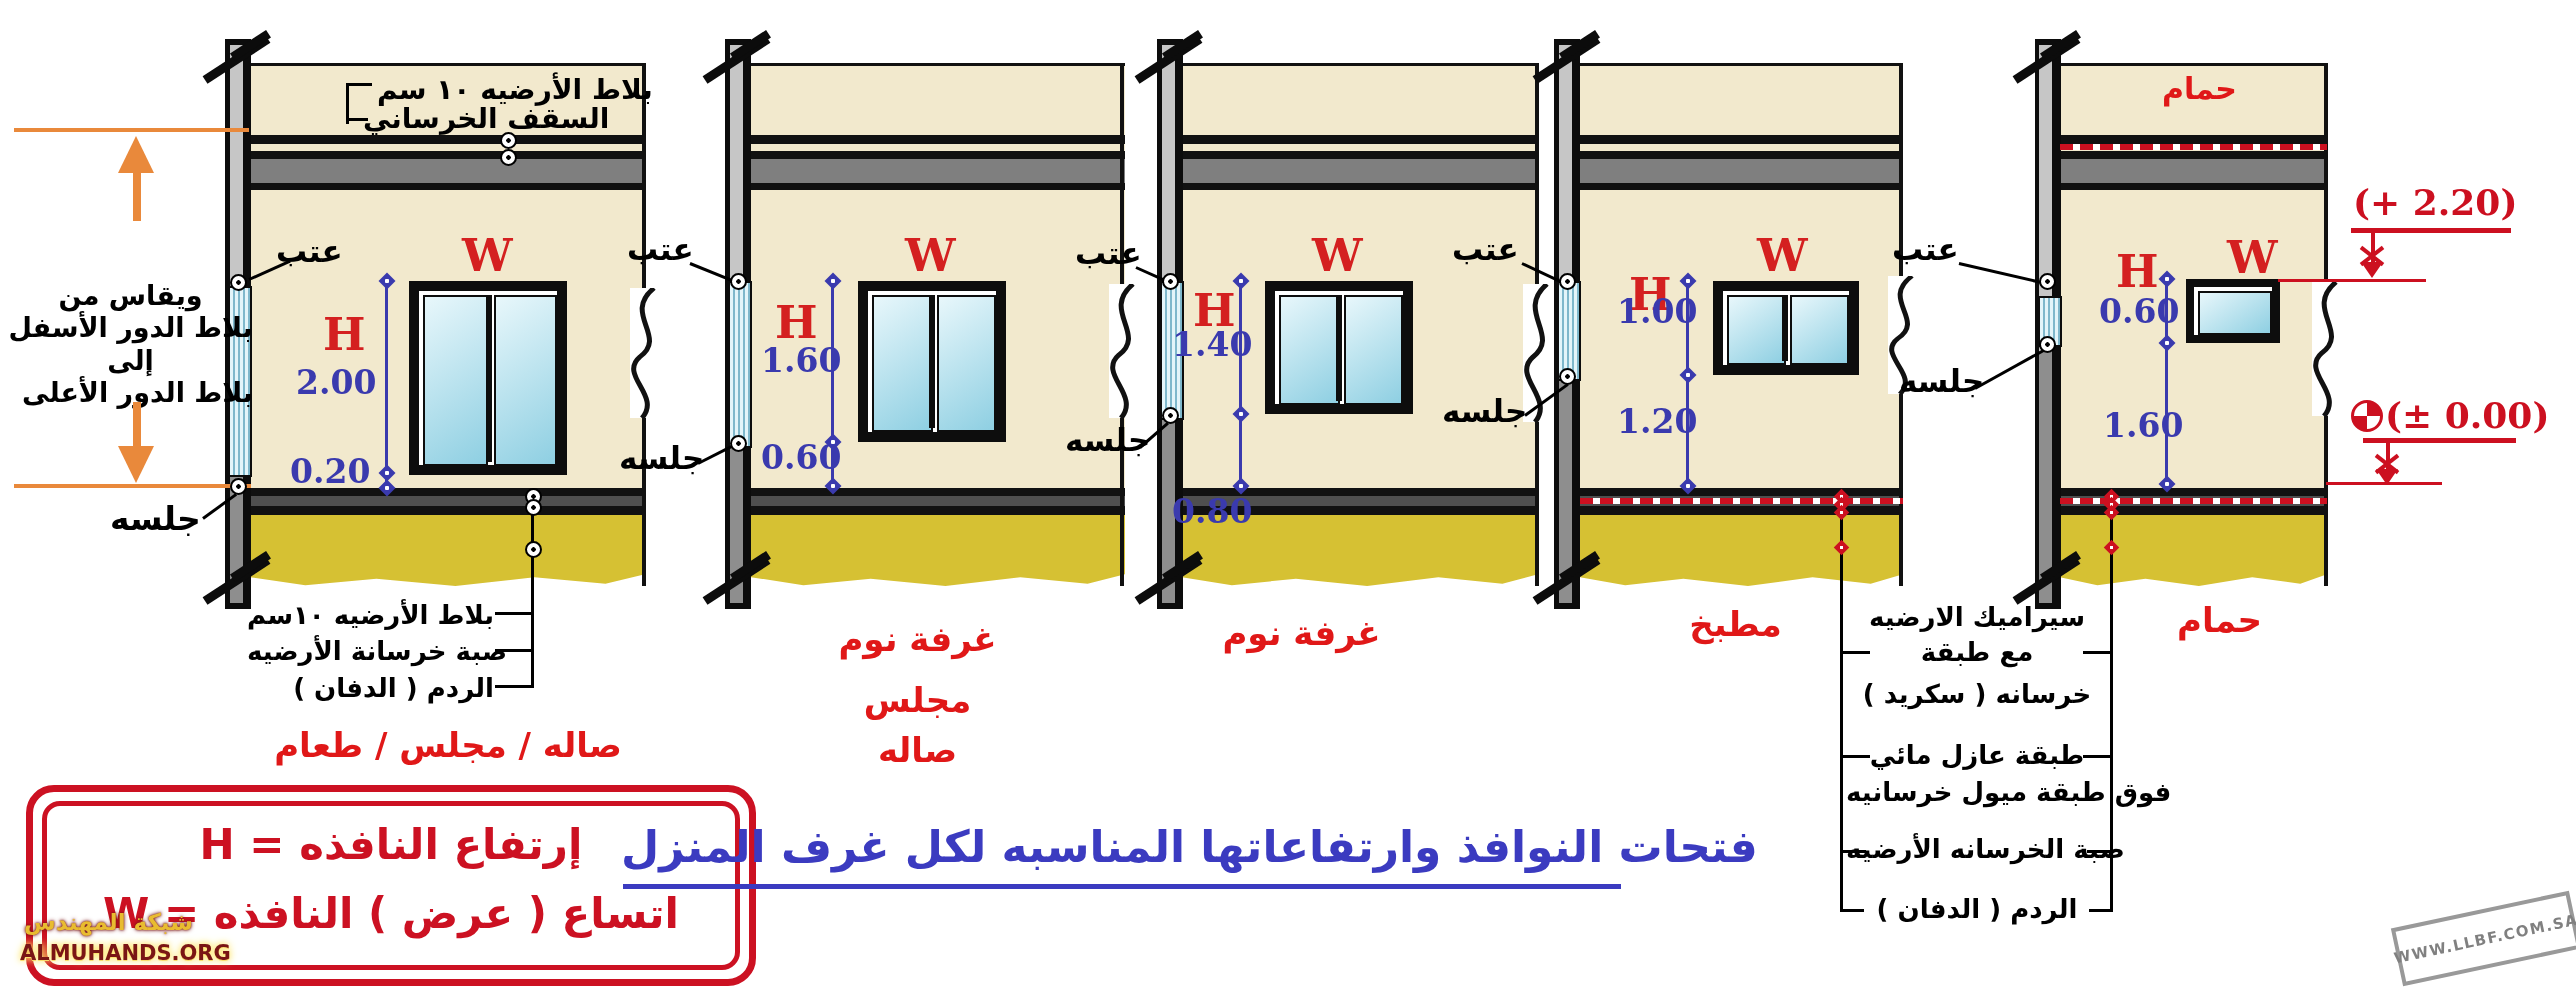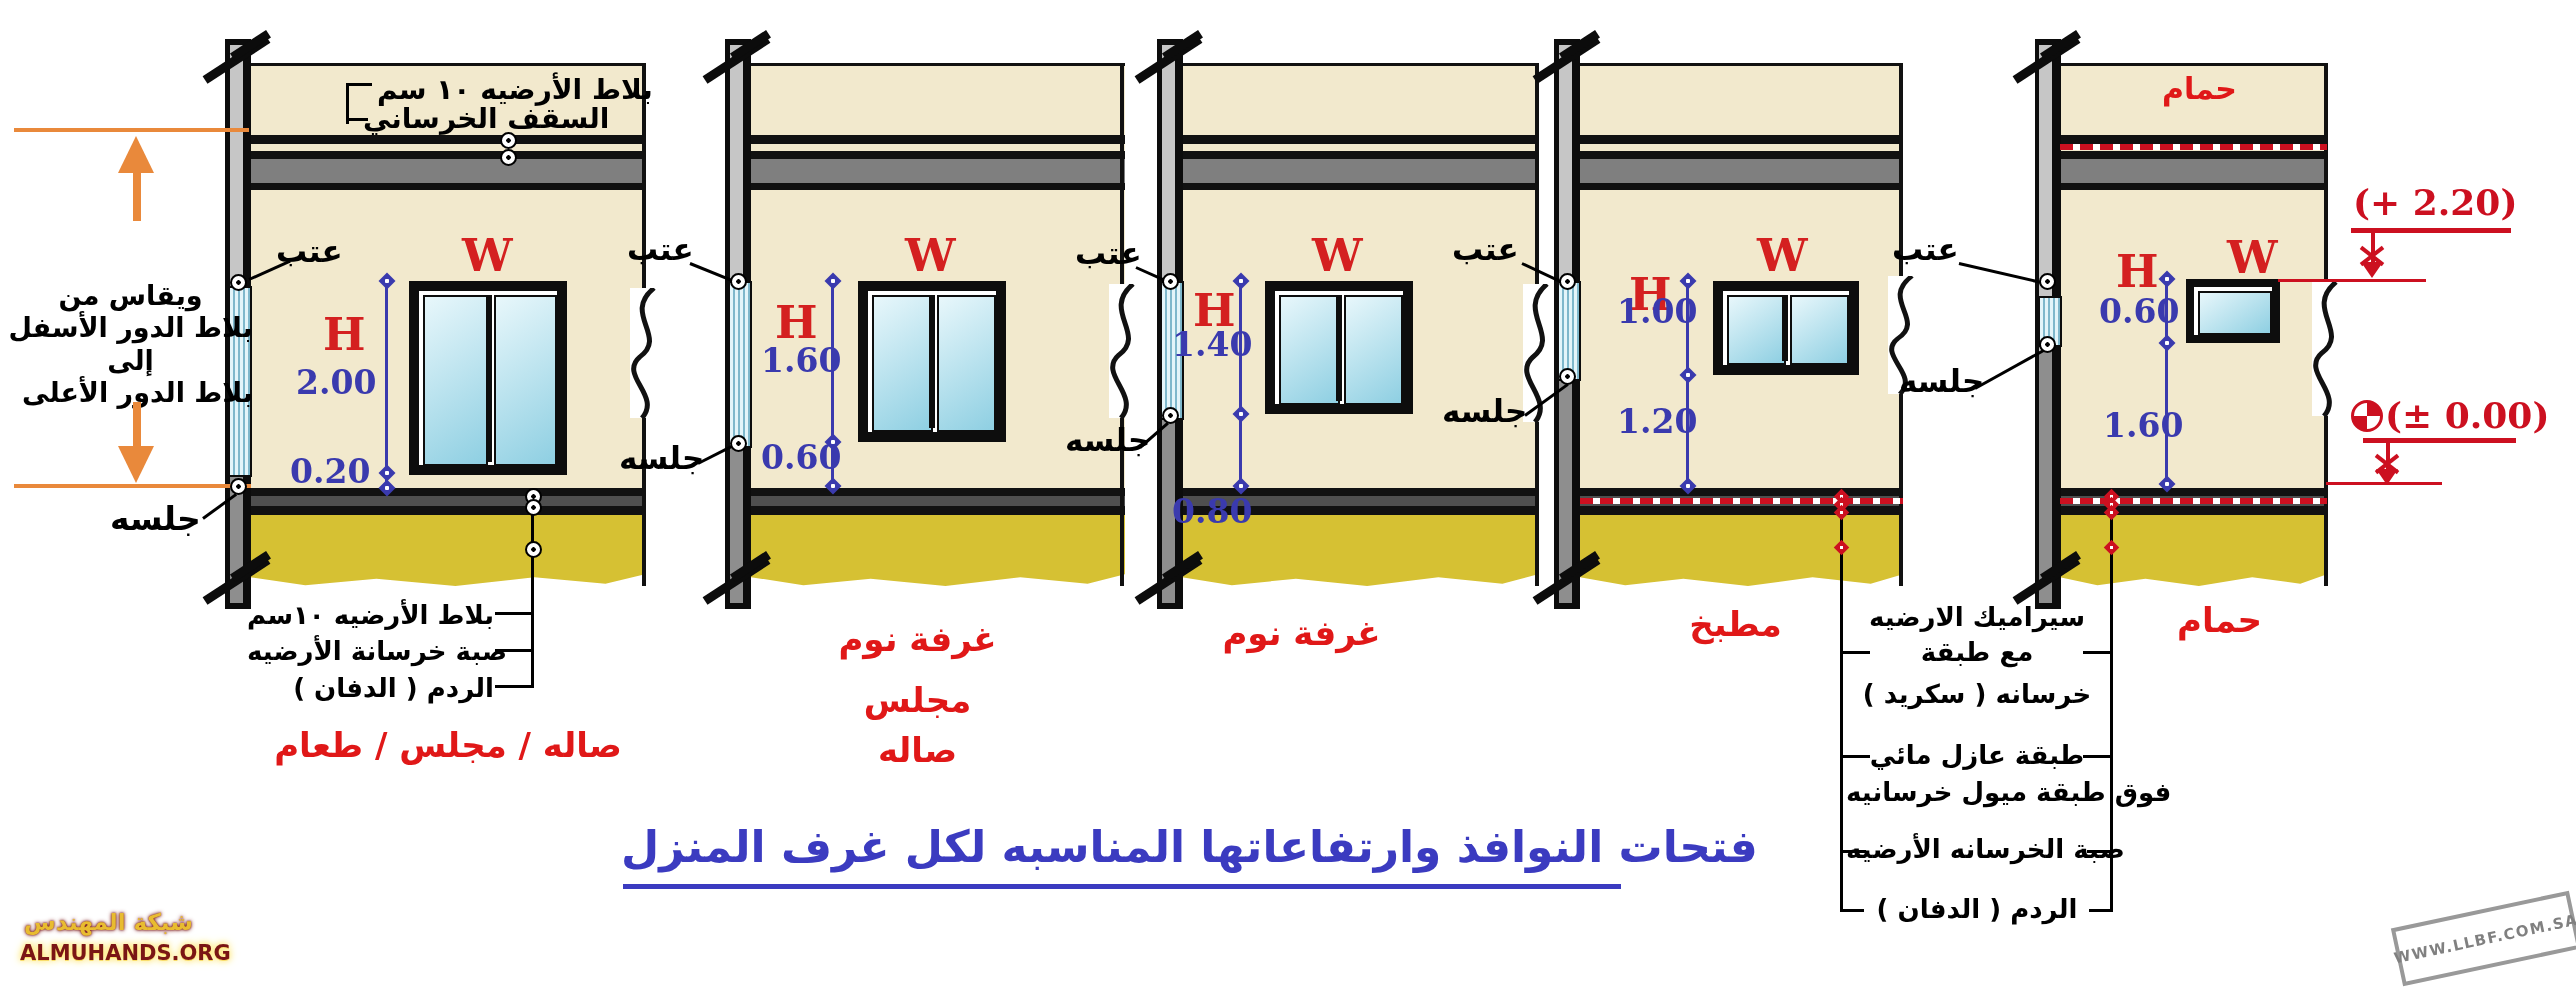--- a/index.html
+++ b/index.html
@@ -340,20 +340,26 @@
 
   <div class="bm" style="left:2351px;top:400px;"></div>
   <div class="ev" style="left:2385px;top:394px;">(± 0.00)</div>
   <div class="rh" style="left:2363px;top:438px;width:153px;height:5px;"></div>
   <div class="rh" style="left:2386px;top:443px;width:4px;height:32px;"></div>
   <div class="rx" style="left:2373px;top:462px;transform:rotate(38deg);"></div>
   <div class="rx" style="left:2373px;top:462px;transform:rotate(-38deg);"></div>
   <div class="rtri" style="left:2376px;top:469px;"></div>
   <div class="rh" style="left:2326px;top:482px;width:116px;height:3px;"></div>
 
+  <div class="legend-outer">
+    <div class="legend-inner">
+      <div class="legend-row" style="top:14px;">إرتفاع النافذه = H</div>
+      <div class="legend-row" style="top:83px;">اتساع ( عرض ) النافذه = W</div>
+    </div>
+  </div>
   <div class="title" style="left:621px;top:821px;width:1006px;">فتحات النوافذ وارتفاعاتها المناسبه لكل غرف المنزل</div>
   <div style="position:absolute;left:623px;top:884px;width:998px;height:5px;background:#3b3bc0;z-index:7;"></div>
 
   <div class="wm-ar">شبكة المهندس</div>
   <div class="wm-en">ALMUHANDS.ORG</div>
   <div class="stamp">WWW.LLBF.COM.SA</div>
 
 </div>
 
 

